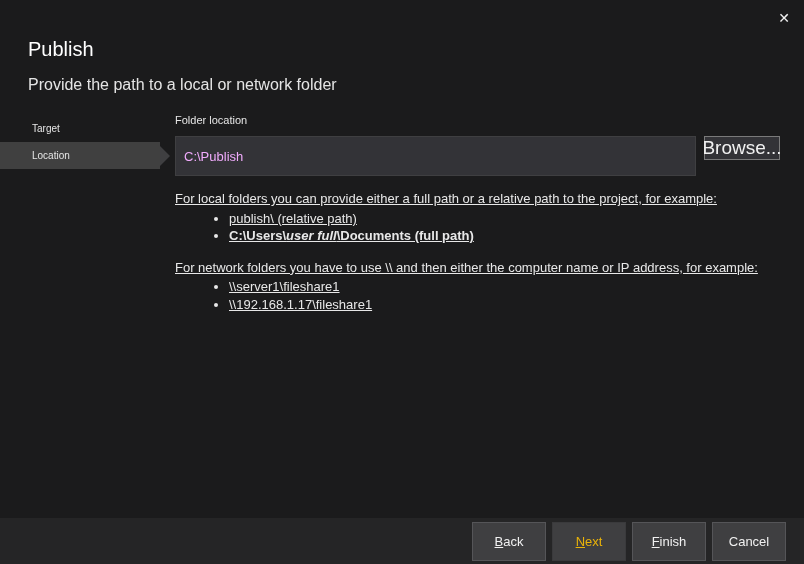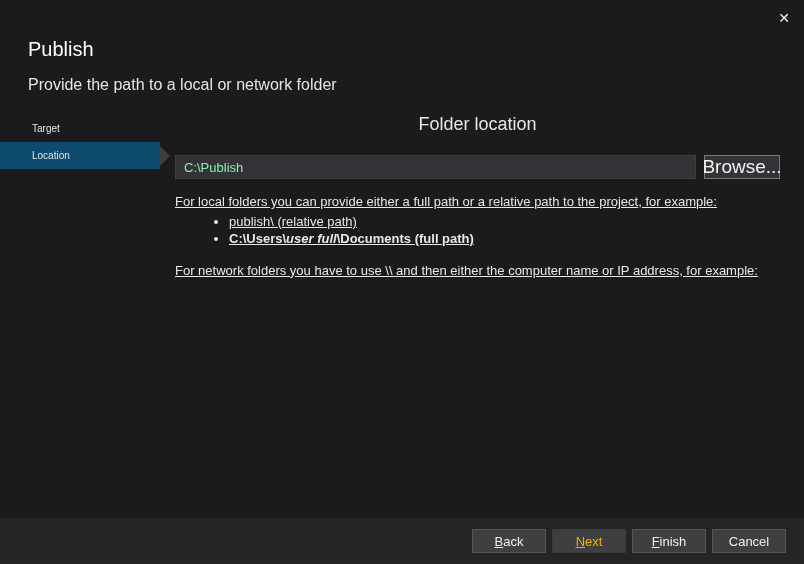--- a/index.html
+++ b/index.html
@@ -40,52 +40,51 @@
     left: 0; top: 115px;
     width: 160px;
   }
   .side-item {
     padding: 8px 0 8px 32px;
     font-size: 10px;
     color: #e6e6e6;
     cursor: pointer;
   }
   .side-item.active {
-    background: #0c4a6e;
+    background: #404040;
     position: relative;
   }
   .side-item.active::after {
     content: "";
     position: absolute;
     right: -10px; top: 50%;
     margin-top: -10px;
     border-left: 10px solid #3f3f41;
     border-top: 10px solid transparent;
     border-bottom: 10px solid transparent;
   }
   .main {
     position: absolute;
     left: 175px; top: 114px;
     right: 24px;
   }
   .lbl {
-    font-size: 18px;
+    font-size: 11px;
     color: #e6e6e6;
-    margin-bottom: 20px;
-    text-align: center;
+    margin-bottom: 10px;
   }
   .row { display: flex; gap: 8px; margin-bottom: 14px; }
   .path-input {
     flex: 1;
     background: #333337;
     border: 1px solid #3f3f41;
-    color: #86efac;
+    color: #f0abfc;
     padding: 5px 8px;
     font-size: 13px;
-    height: 24px;
+    height: 40px;
     font-family: inherit;
     outline: none;
   }
   .browse {
     width: 76px; height: 24px;
     background: #333337;
     border: 1px solid #7a7a7a;
     color: #f1f1f1;
     font-size: 19px;
     cursor: pointer;
@@ -109,21 +108,21 @@
     left: 0; right: 0; bottom: 0;
     height: 46px;
     background: #252526;
     display: flex;
     justify-content: flex-end;
     align-items: center;
     gap: 6px;
     padding-right: 18px;
   }
   .btn {
-    min-width: 74px; height: 24px;
+    min-width: 74px; height: 39px;
     background: #3f3f41;
     border: 1px solid #555558;
     color: #f1f1f1;
     font-size: 13px;
     cursor: pointer;
     font-family: inherit;
     padding: 0 8px;
   }
   .btn[disabled] {
     color: #eab308;
@@ -157,20 +156,24 @@
       <span>Browse...</span>
     </button>
   </div>
   <div class="help">
     <p>For local folders you can provide either a full path or a relative path to the project, for example:</p>
     <ul>
       <li>publish\ (relative path)</li>
       <li><b><span>C:\Users\</span><em>user full</em><span>\Documents (full path)</span></b></li>
     </ul>
     <p>For network folders you have to use \\ and then either the computer name or IP address, for example:</p>
+    <ul>
+      <li>\\server1\fileshare1</li>
+      <li>\\192.168.1.17\fileshare1</li>
+    </ul>
   </div>
 </div>
 
 <div class="footer">
   <button class="btn"><span class="ak">B</span>ack</button>
   <button class="btn" disabled=""><span class="ak">N</span>ext</button>
   <button class="btn"><span class="ak">F</span>inish</button>
   <button class="btn">Cancel</button>
 </div>
 

